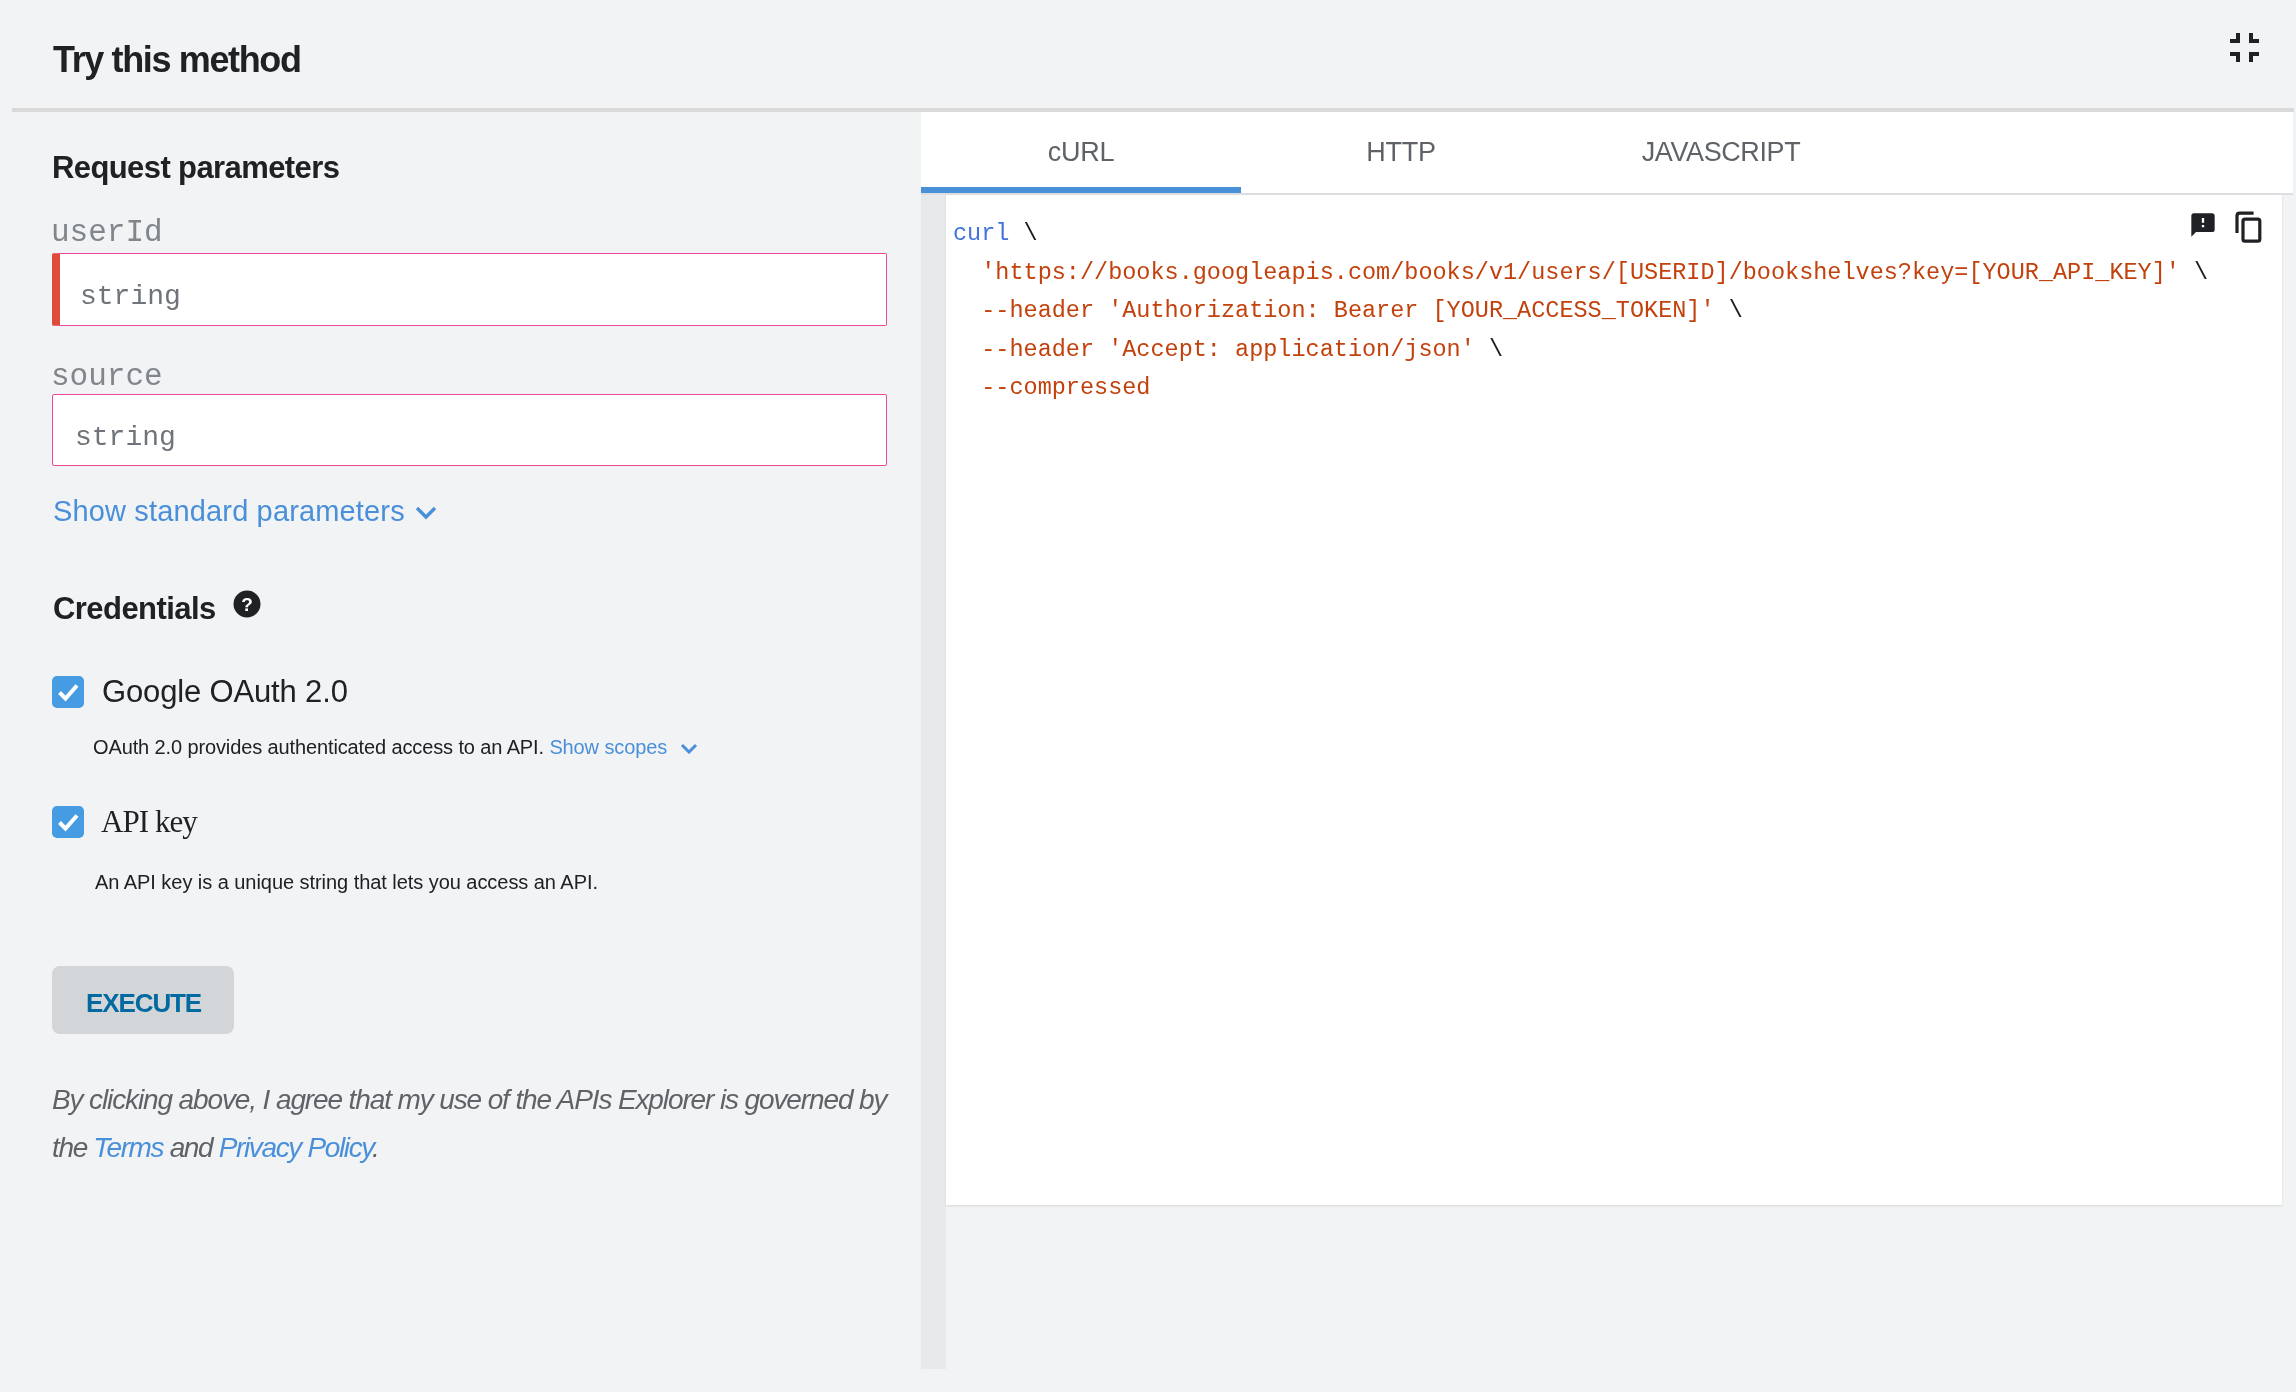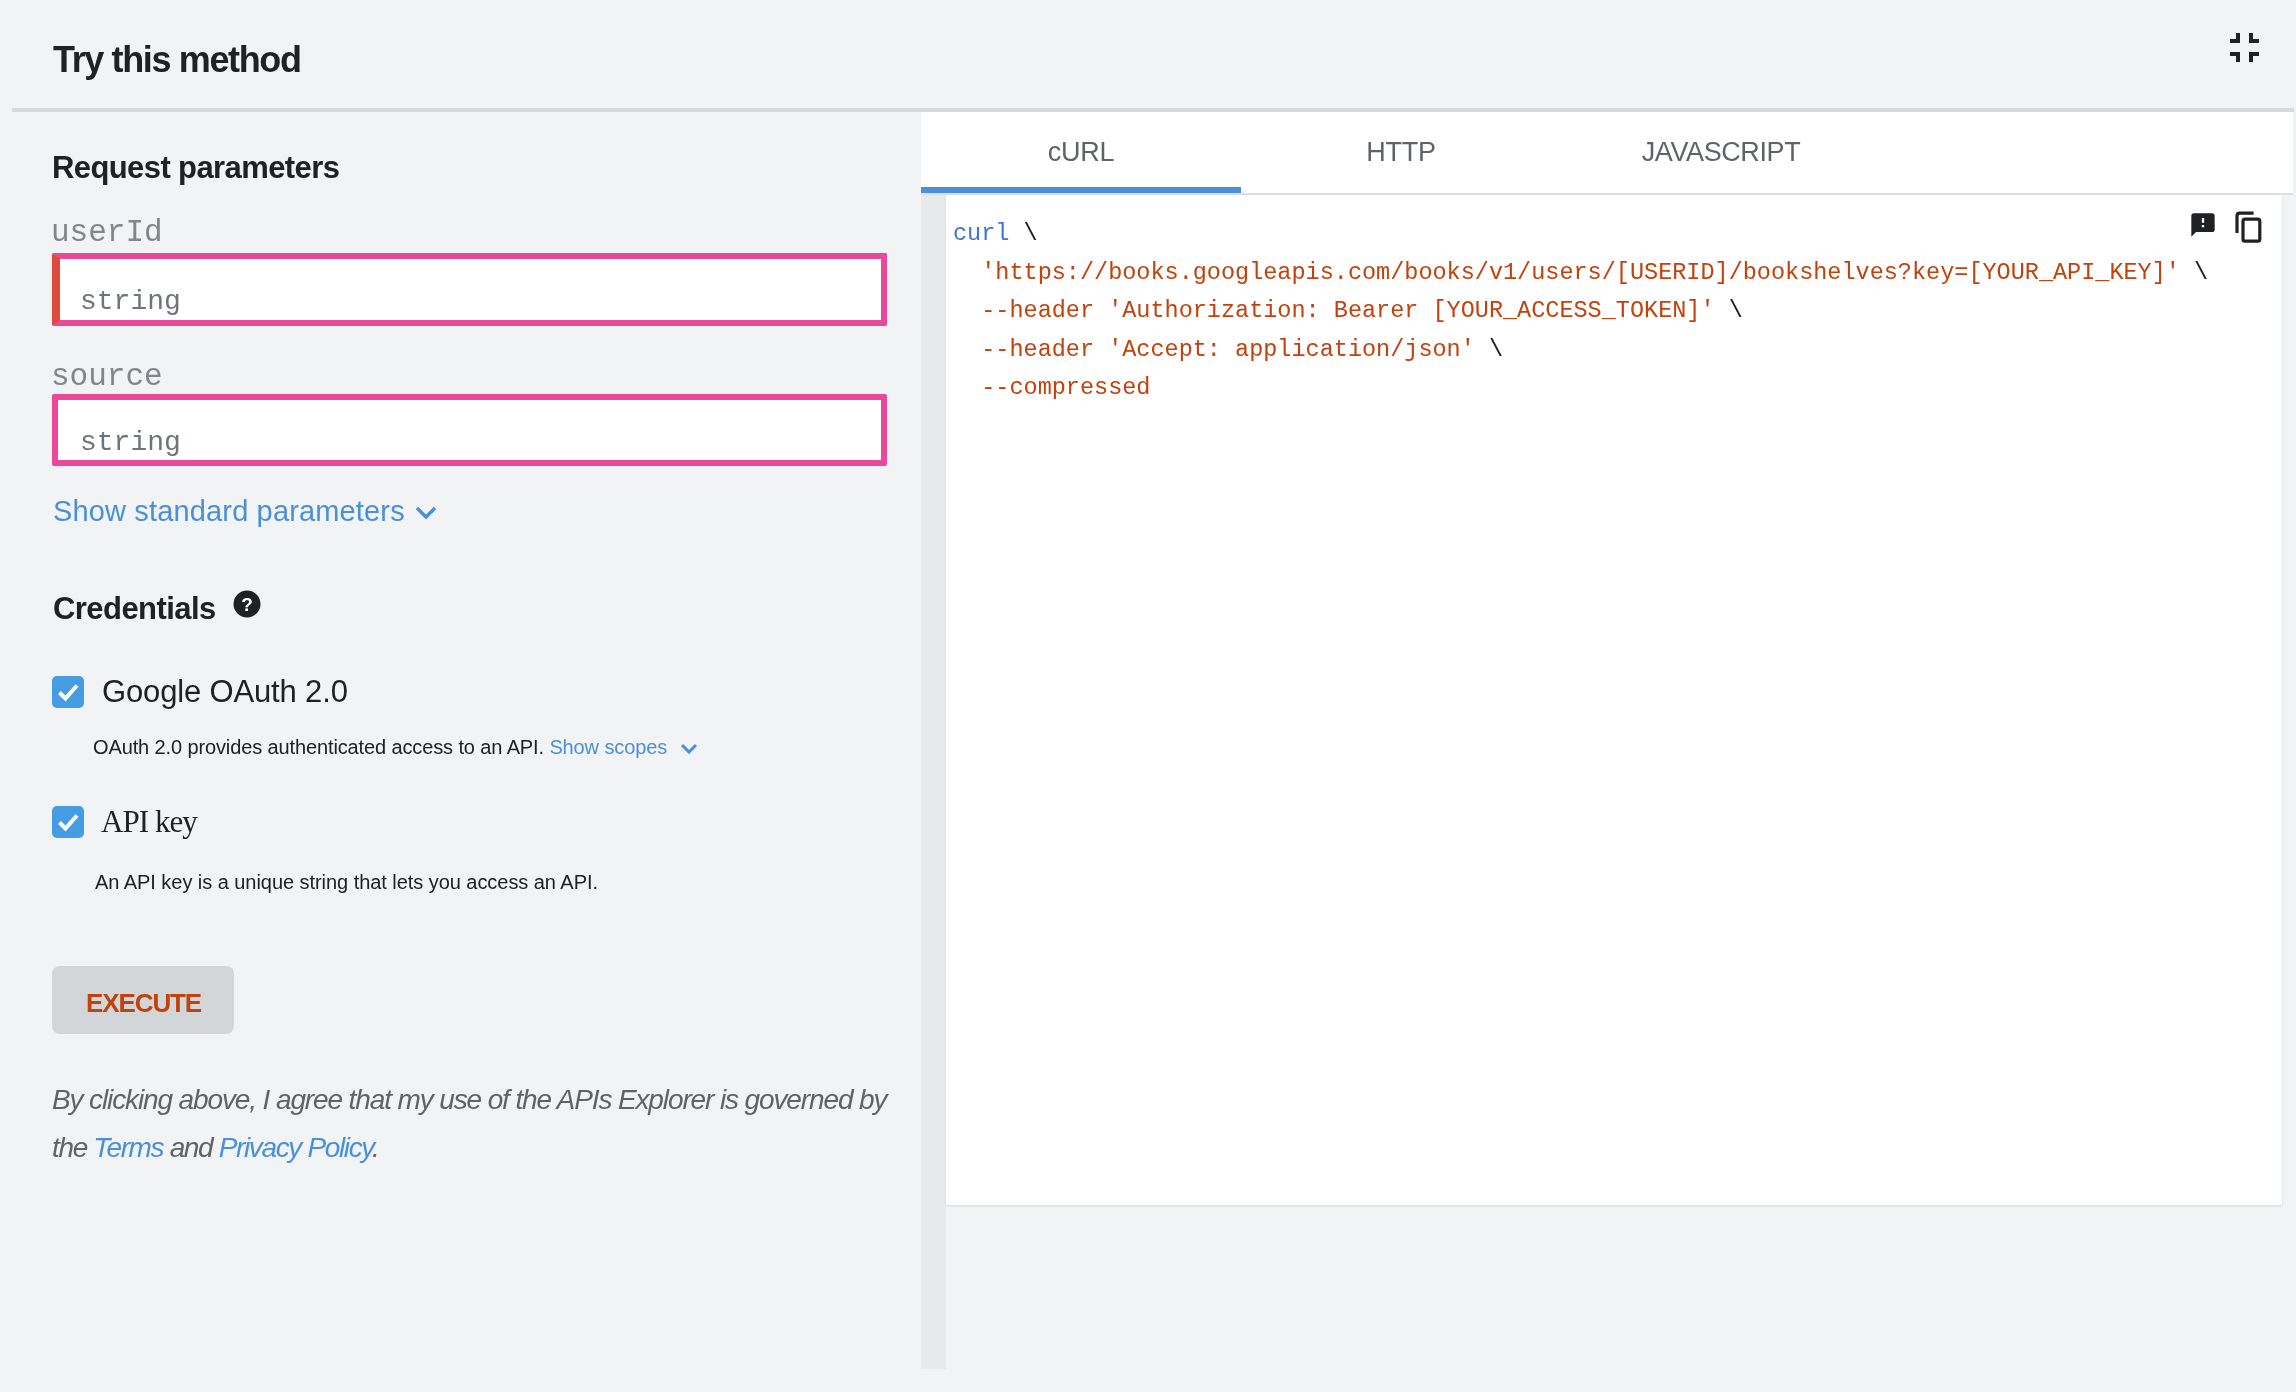--- a/index.html
+++ b/index.html
@@ -26,40 +26,40 @@
   .kw { color:#4073dd; }
   .st { color:#c2410c; }
   #codeicons { position:absolute; right:20px; top:16px; }
   #codeicons svg { display:inline-block; vertical-align:top; }
 
   
   #h2 { left:52px; top:152px; font-size:31px; font-weight:bold; letter-spacing:-0.6px; }
   .mlabel { font-family:"Liberation Mono", monospace; font-size:31px; color:#80868b; letter-spacing:0px;text-align:center; }
   #lab1 { left:51px; top:217px; }
   #lab2 { left:51px; top:361px; }
-  .pinput { position:absolute; left:52px; width:835px; height:73px; background:#ffffff; border:6px solid #ec4899; border-radius:2px; }
+  .pinput { position:absolute; left:52px; width:835px; height:73px; background:#ffffff; border:1px solid #ec4899; border-radius:2px; }
   #inp1 { top:253px; border-left:8px solid #df4a3b; }
   #inp2 { top:394px; height:72px; }
   .pinput span { position:absolute; font-family:"Liberation Mono", monospace; font-size:28px; color:#6e7479; line-height:1; }
   #inp1 span { left:20px; top:29px; }
   #inp2 span { left:22px; top:29px; }
   #showstd { left:53px; top:497px; font-size:29px; color:#4a8fd9; letter-spacing:0.15px; }
   #cred { left:53px; top:593px; font-size:31px; font-weight:bold; letter-spacing:-0.55px; }
   .cb { position:absolute; left:52px; width:32px; height:32px; background:#469ce3; border-radius:5px; }
   #cb1 { top:676px; }
   #cb2 { top:806px; }
   .cblabel { font-size:31px; color:#202124; }
   #cbl1 { left:102px; top:676px; letter-spacing:-0.15px; }
   #cbl2 { left:101px; top:806px; letter-spacing:-0.95px;font-family:Liberation Serif, serif; }
   .desc { font-size:20px; color:#202124; letter-spacing:-0.3px; }
   #desc1 { left:93px; top:737px; letter-spacing:-0.12px; }
   #desc2 { left:95px; top:872px; letter-spacing:-0.05px; }
   .bluelink { color:#4a8fd9; }
   #execbtn { position:absolute; left:52px; top:966px; width:182px; height:68px; background:#d3d6d9; border-radius:8px; }
-  #exectxt { left:86px; top:990px; font-size:26px; color:#c2410c; letter-spacing:-1.1px; font-weight:bold; }
+  #exectxt { left:86px; top:990px; font-size:26px; color:#0369a1; letter-spacing:-1.1px; font-weight:bold; }
   .foot { font-size:28px; font-style:italic; color:#5f6368; }
   #foot1 { left:52px; top:1086px; letter-spacing:-1.12px; }
   #foot2 { left:52px; top:1134px; letter-spacing:-1.36px; }
   .chev { display:inline-block; vertical-align:middle; }
 </style>
 </head>
 <body>
   <div class="abs" id="title">Try this method</div>
   <svg id="collapse" width="29" height="29" viewBox="0 0 29 29">
     <path fill="#202124" d="M6 0 H10 V10 H0 V6 H6 Z"></path>

